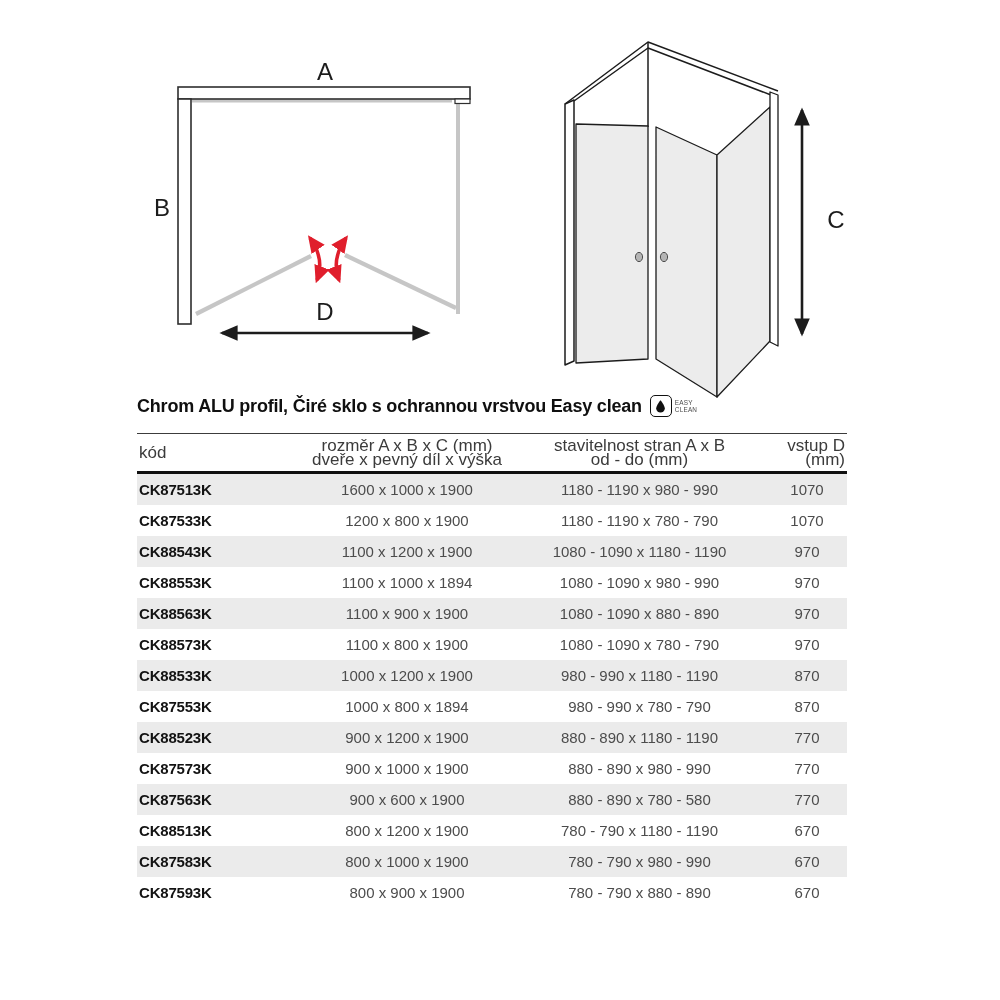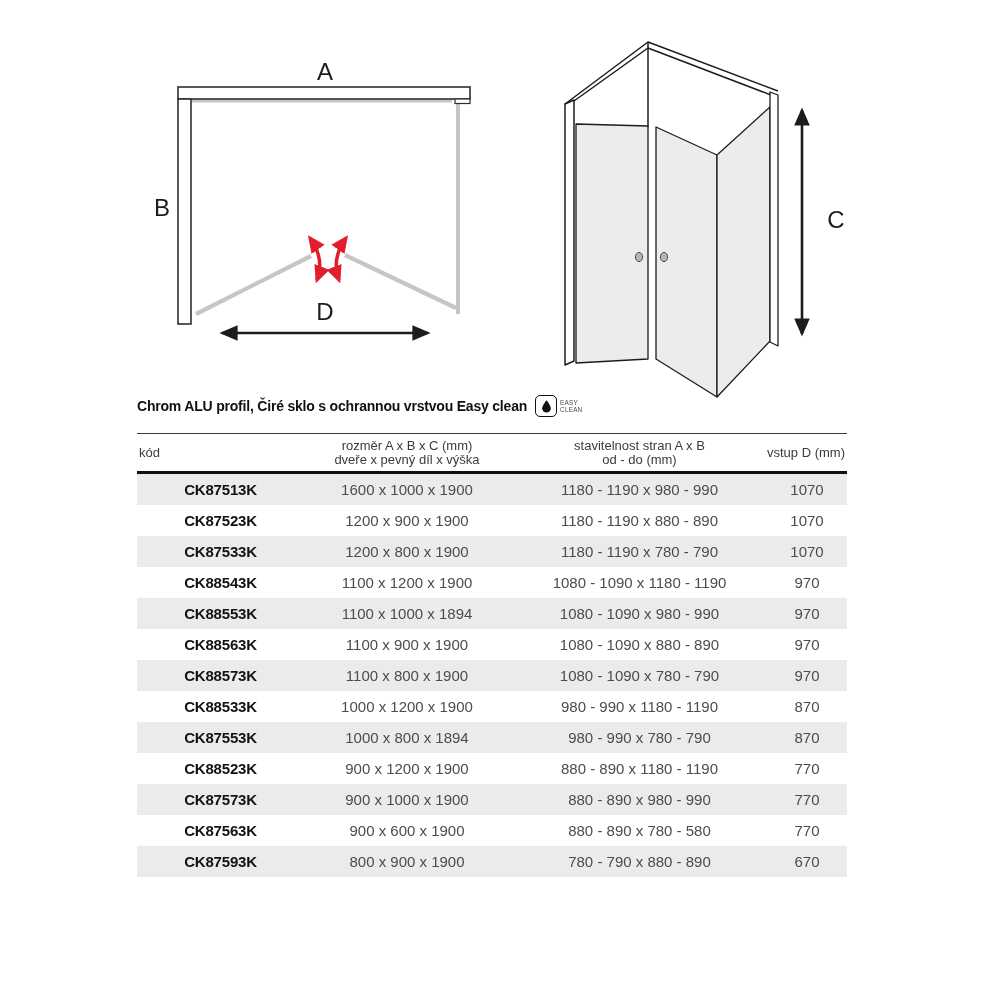--- a/index.html
+++ b/index.html
@@ -9,50 +9,50 @@
   }
   .diagrams{position:absolute;left:0;top:0;}
   svg text{font-family:"Liberation Sans",sans-serif;font-size:24px;fill:#1c1c1c;}
 
   
   .title-row{
     position:absolute;left:137px;top:395px;width:740px;
     display:flex;align-items:center;gap:8px;
   }
   .page-title{
-    margin:0;font-size:14px;font-weight:bold;color:#101010;letter-spacing:-0.2px;white-space:nowrap;
+    margin:0;font-size:18px;font-weight:bold;color:#101010;letter-spacing:-0.2px;white-space:nowrap;
   }
   .ec-badge{display:flex;align-items:center;gap:3px;}
   .ec-box{
     width:20px;height:20px;border:1.7px solid #111;border-radius:5px;
     display:flex;align-items:center;justify-content:center;flex:0 0 auto;background:#fff;
   }
   .ec-text{font-size:6.4px;line-height:7px;color:#4a4a4a;letter-spacing:0.2px;}
 
   
   .spec-table{
     position:absolute;left:137px;top:433px;width:710px;
     border-collapse:collapse;table-layout:fixed;
   }
   .spec-table thead tr{
     border-top:1.5px solid #3c3c3c;
     border-bottom:3px solid #101010;
   }
   .spec-table th{
-    font-weight:normal;font-size:13px;color:#3b3b3b;line-height:14px;
+    font-weight:normal;font-size:17px;color:#3b3b3b;line-height:14px;
     padding:5px 0 4px 0;text-align:center;vertical-align:middle;
   }
   .spec-table th.h-code{text-align:left;padding-left:2px;}
   .spec-table th.h-entry{text-align:right;padding-right:2px;}
   .spec-table td{
     font-size:15px;color:#4c4c4c;height:31px;padding:0;
     text-align:center;vertical-align:middle;white-space:nowrap;
   }
   .spec-table td.code{
-    text-align:center;padding-left:2px;font-weight:bold;color:#121212;letter-spacing:-0.2px;
+    text-align:left;padding-left:2px;font-weight:bold;color:#121212;letter-spacing:-0.2px;
   }
   .spec-table tbody tr:nth-child(odd){background:#ebebeb;}
 </style>
 </head>
 <body>
 
 <div class="page">
 
   <svg class="diagrams" width="1000" height="430" viewBox="0 0 1000 430">
     <defs>
@@ -157,26 +157,20 @@
       </tr>
     </thead>
     <tbody>
       <tr>
         <td class="code">CK87513K</td>
         <td>1600 x 1000 x 1900</td>
         <td>1180 - 1190 x 980 - 990</td>
         <td>1070</td>
       </tr>
       <tr>
-        <td class="code">CK87523K</td>
-        <td>1200 x 900 x 1900</td>
-        <td>1180 - 1190 x 880 - 890</td>
-        <td>1070</td>
-      </tr>
-      <tr>
         <td class="code">CK87533K</td>
         <td>1200 x 800 x 1900</td>
         <td>1180 - 1190 x 780 - 790</td>
         <td>1070</td>
       </tr>
       <tr>
         <td class="code">CK88543K</td>
         <td>1100 x 1200 x 1900</td>
         <td>1080 - 1090 x 1180 - 1190</td>
         <td>970</td>
@@ -223,20 +217,32 @@
         <td>880 - 890 x 980 - 990</td>
         <td>770</td>
       </tr>
       <tr>
         <td class="code">CK87563K</td>
         <td>900 x 600 x 1900</td>
         <td>880 - 890 x 780 - 580</td>
         <td>770</td>
       </tr>
       <tr>
+        <td class="code">CK88513K</td>
+        <td>800 x 1200 x 1900</td>
+        <td>780 - 790 x 1180 - 1190</td>
+        <td>670</td>
+      </tr>
+      <tr>
+        <td class="code">CK87583K</td>
+        <td>800 x 1000 x 1900</td>
+        <td>780 - 790 x 980 - 990</td>
+        <td>670</td>
+      </tr>
+      <tr>
         <td class="code">CK87593K</td>
         <td>800 x 900 x 1900</td>
         <td>780 - 790 x 880 - 890</td>
         <td>670</td>
       </tr>
     </tbody>
   </table>
 </div>
 
 </body></html>

